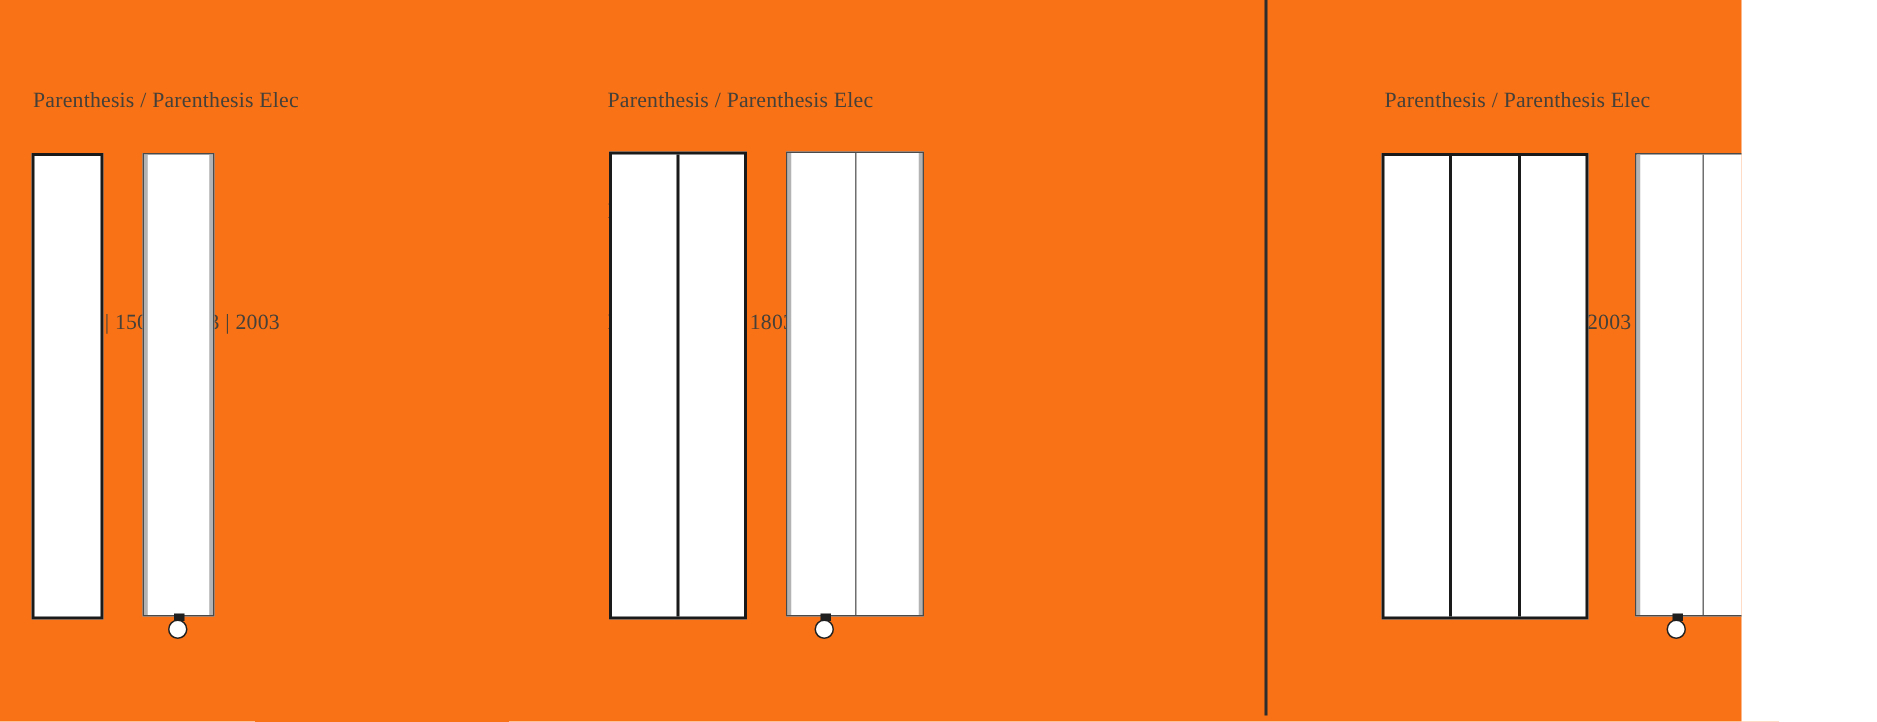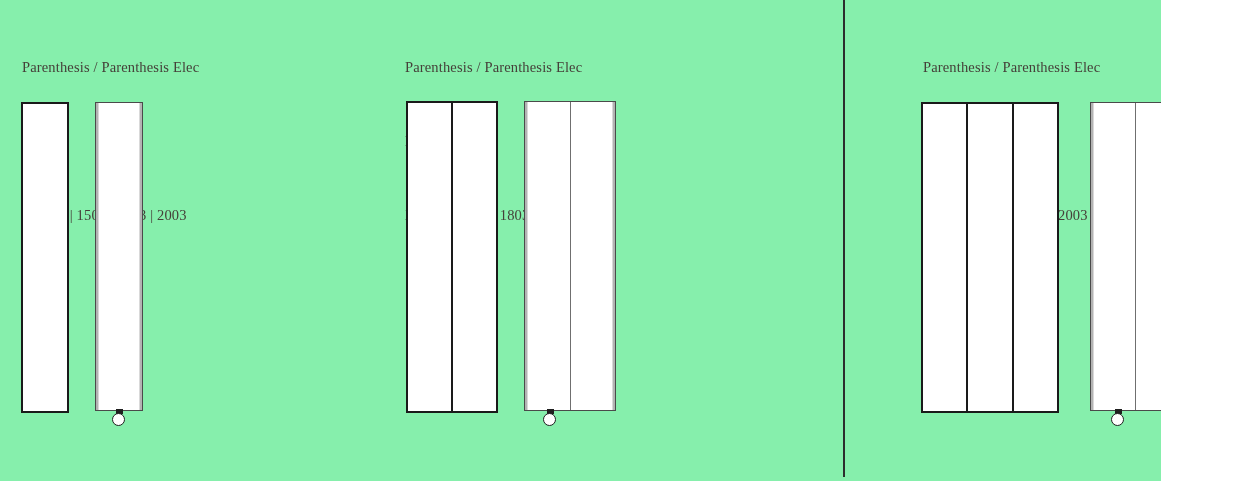--- a/index.html
+++ b/index.html
@@ -1,17 +1,17 @@
 <!DOCTYPE html>
 <html><head>
 <meta charset="utf-8">
 <style>
   html,body{margin:0;padding:0;background:#ffffff;}
   .canvas{
-    position:relative;width:1161px;height:481px;background:#86efac;
+    position:relative;width:1161px;height:481px;background:#f97316;
     font-family:"Liberation Serif","DejaVu Serif",serif;color:#454039;overflow:hidden;
   }
   .vdivider{position:absolute;left:843px;top:0;width:2px;height:477px;background:#2d2d2d;}
   .group-text{position:absolute;top:6px;font-size:14.5px;line-height:24.6px;letter-spacing:.15px;white-space:pre;}
   .group-text div{height:24.6px;}
   .g1-text{left:22px;}
   .g2-text{left:405px;}
   .g3-text{left:923px;}
 
   .diagram{position:absolute;display:flex;box-sizing:border-box;background:#ffffff;}

